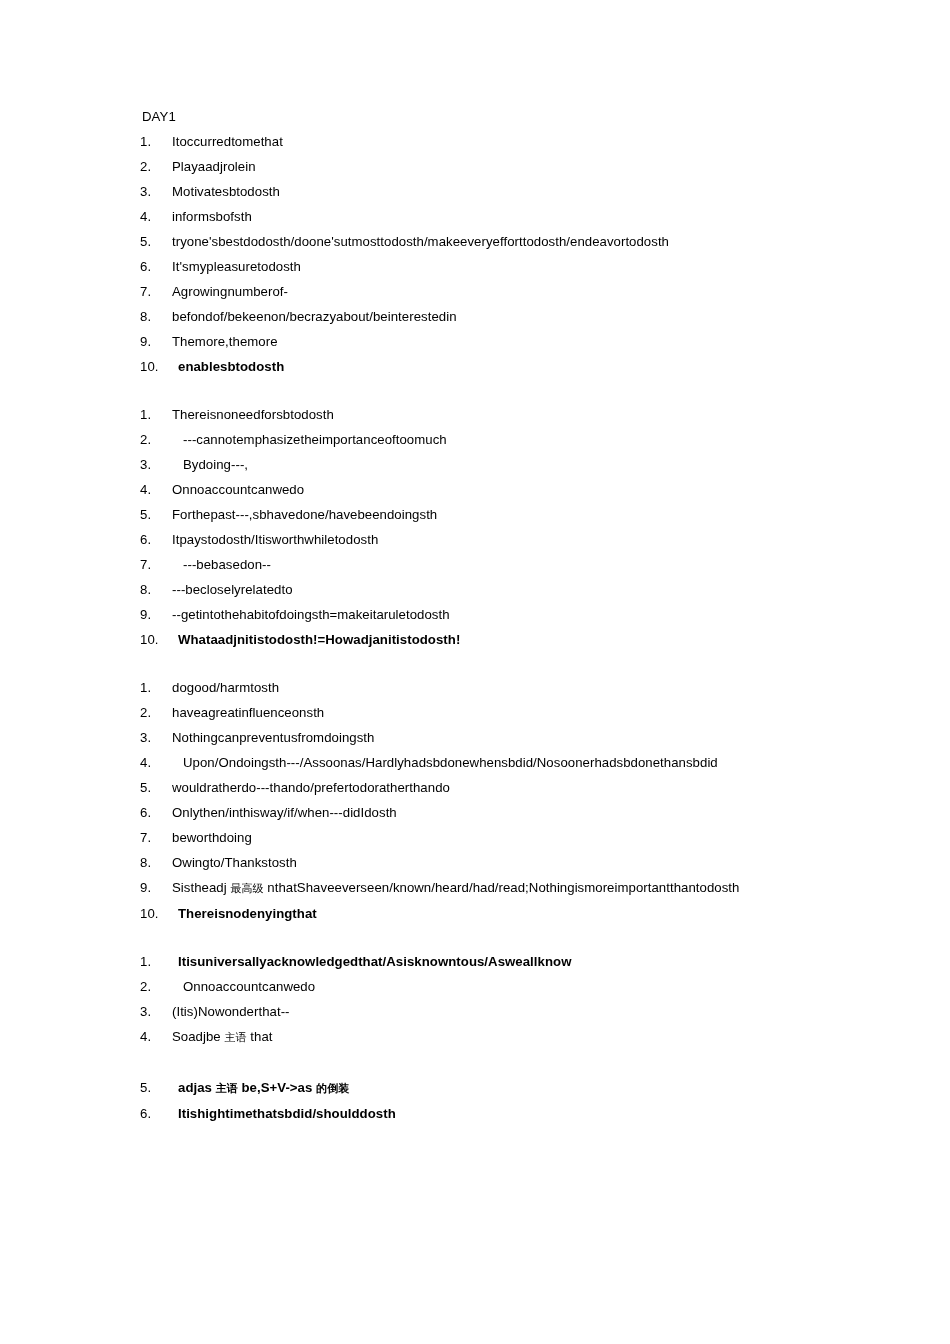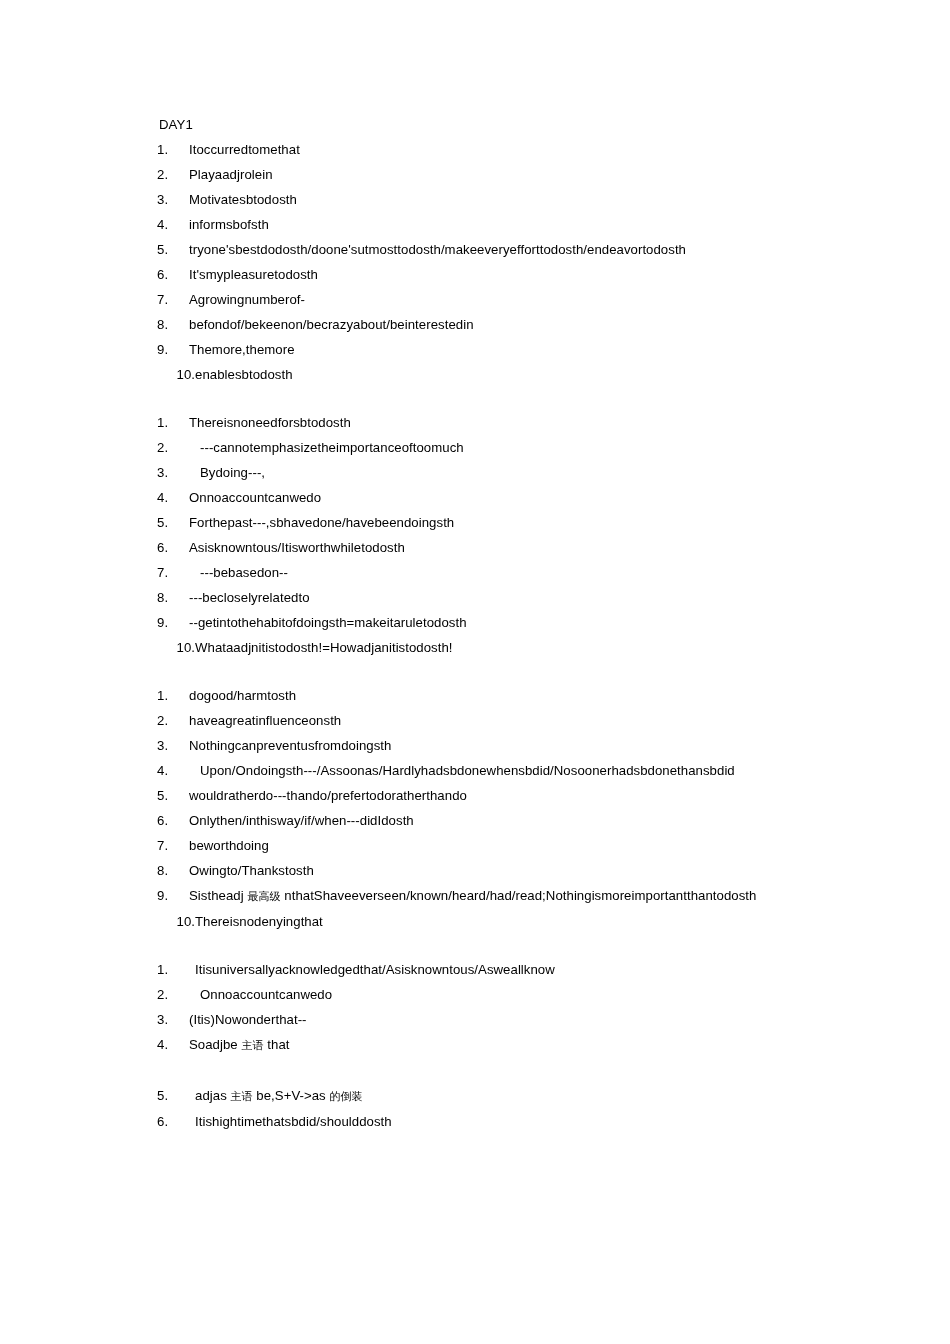--- a/index.html
+++ b/index.html
@@ -20,23 +20,22 @@
     top: 0; left: 0;
     width: 950px;
     height: 1344px;
     background: #ffffff;
     padding: 0;
     box-sizing: border-box;
   }
   .content {
     position: absolute;
     left: 140px;
-    top: 112px;
+    top: 104px;
     width: 700px;
-    margin-left: 17px;
   }
   .day-block {
     margin: 0 0 23px 0;
   }
   .day-heading {
     font-size: 13.2px;
     line-height: 25px;
     letter-spacing: 0.1px;
     white-space: pre;
     margin: 0 0 0 2px;
@@ -55,23 +54,23 @@
     font-size: 13.2px;
     white-space: pre;
   }
   .item-text {
     flex: 1 1 auto;
     white-space: pre;
     font-size: 13.2px;
   }
   
   .indent-1 .item-text { padding-left: 11px; }
-  .indent-2 .item-text { padding-left: 6px; }
+  .indent-2 .item-text { padding-left: 6px; font-weight: bold; }
   
-  .wide-num .item-num { width: 38px; flex: 0 0 38px; text-align: right; }
+  .wide-num .item-num { width: 38px; flex: 0 0 38px; }
   .wide-num .item-text { padding-left: 0; }
   .cjk {
     font-family: "DejaVu Sans", "Liberation Sans", sans-serif;
     font-size: 11px;
   }
   .spacer-line {
     height: 25px;
     line-height: 25px;
     font-size: 13.2px;
   }
@@ -142,21 +141,21 @@
       <div class="item">
         <span class="item-num">4.</span>
         <span class="item-text">Onnoaccountcanwedo</span>
       </div>
       <div class="item">
         <span class="item-num">5.</span>
         <span class="item-text">Forthepast---,sbhavedone/havebeendoingsth</span>
       </div>
       <div class="item">
         <span class="item-num">6.</span>
-        <span class="item-text">Asisknowntous/Itisworthwhiletodosth</span>
+        <span class="item-text">Itpaystodosth/Itisworthwhiletodosth</span>
       </div>
       <div class="item indent-1">
         <span class="item-num">7.</span>
         <span class="item-text">---bebasedon--</span>
       </div>
       <div class="item">
         <span class="item-num">8.</span>
         <span class="item-text">---becloselyrelatedto</span>
       </div>
       <div class="item">

